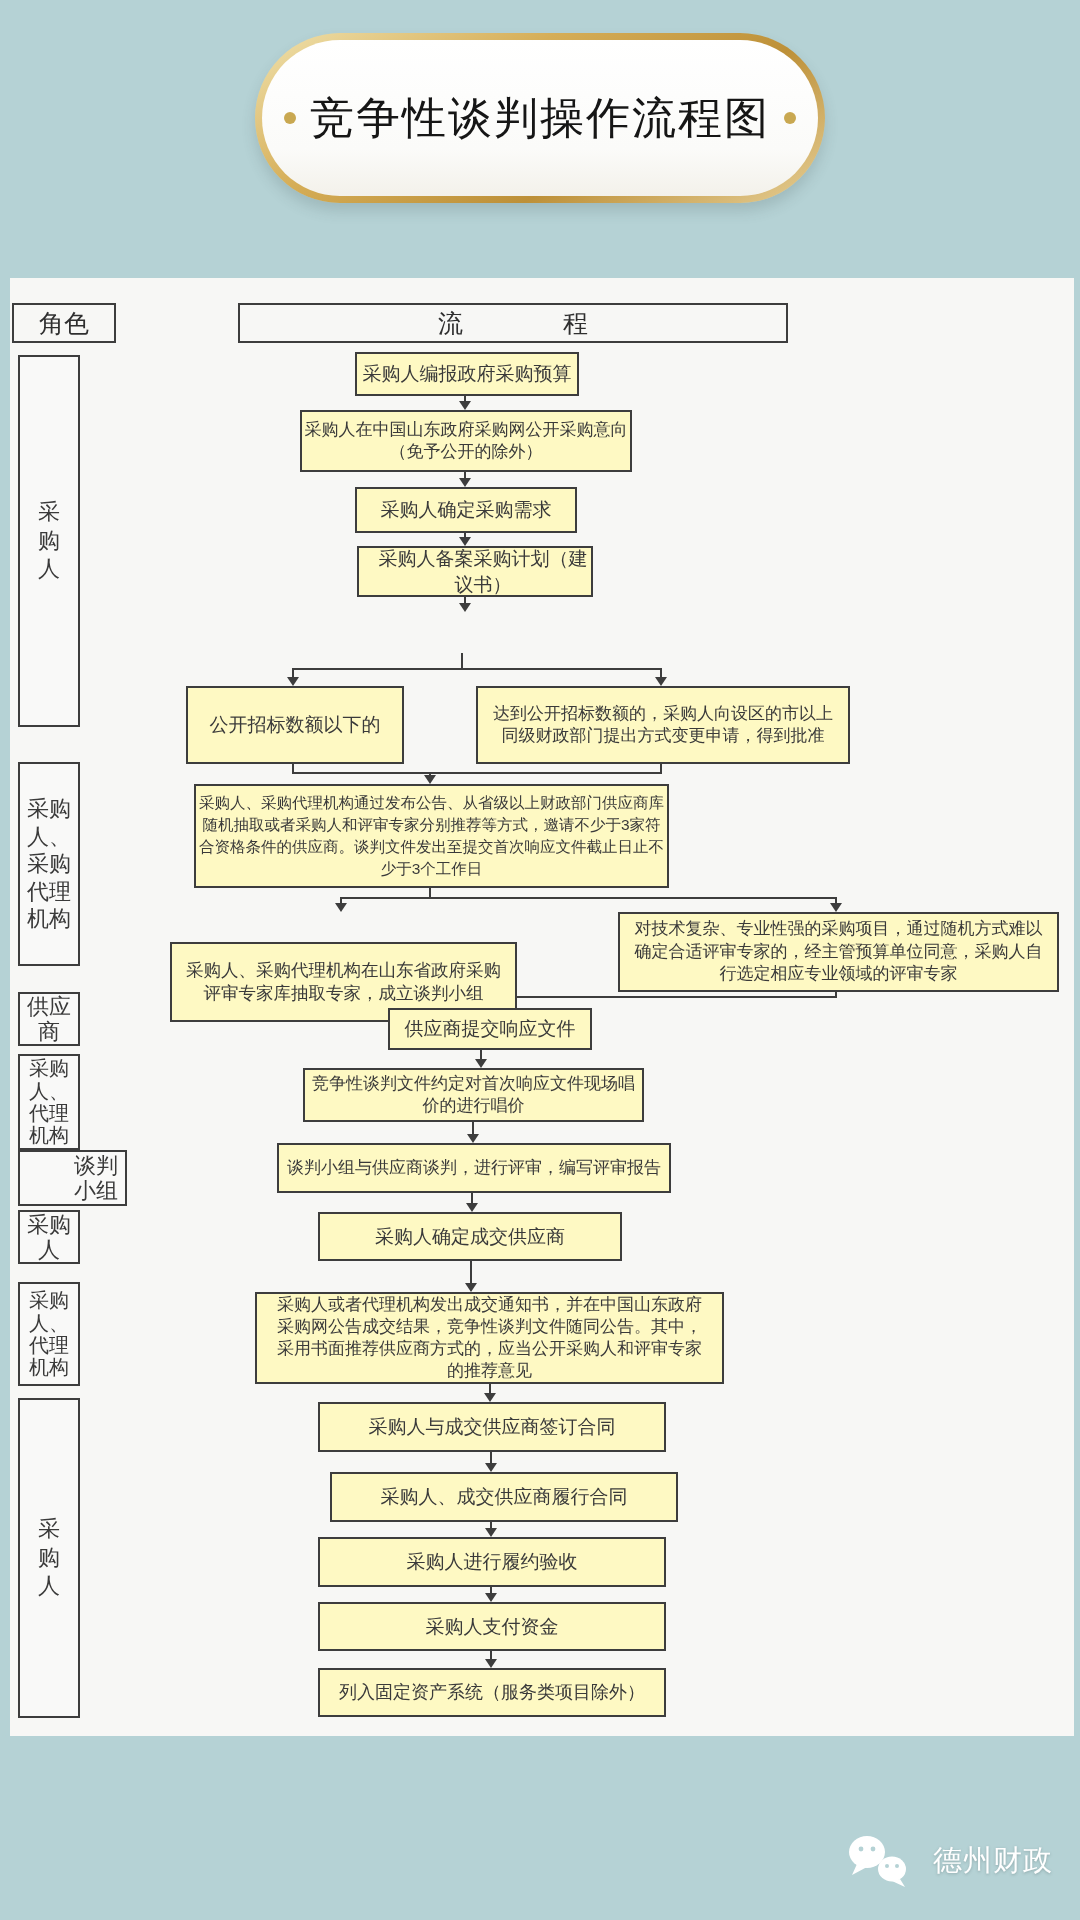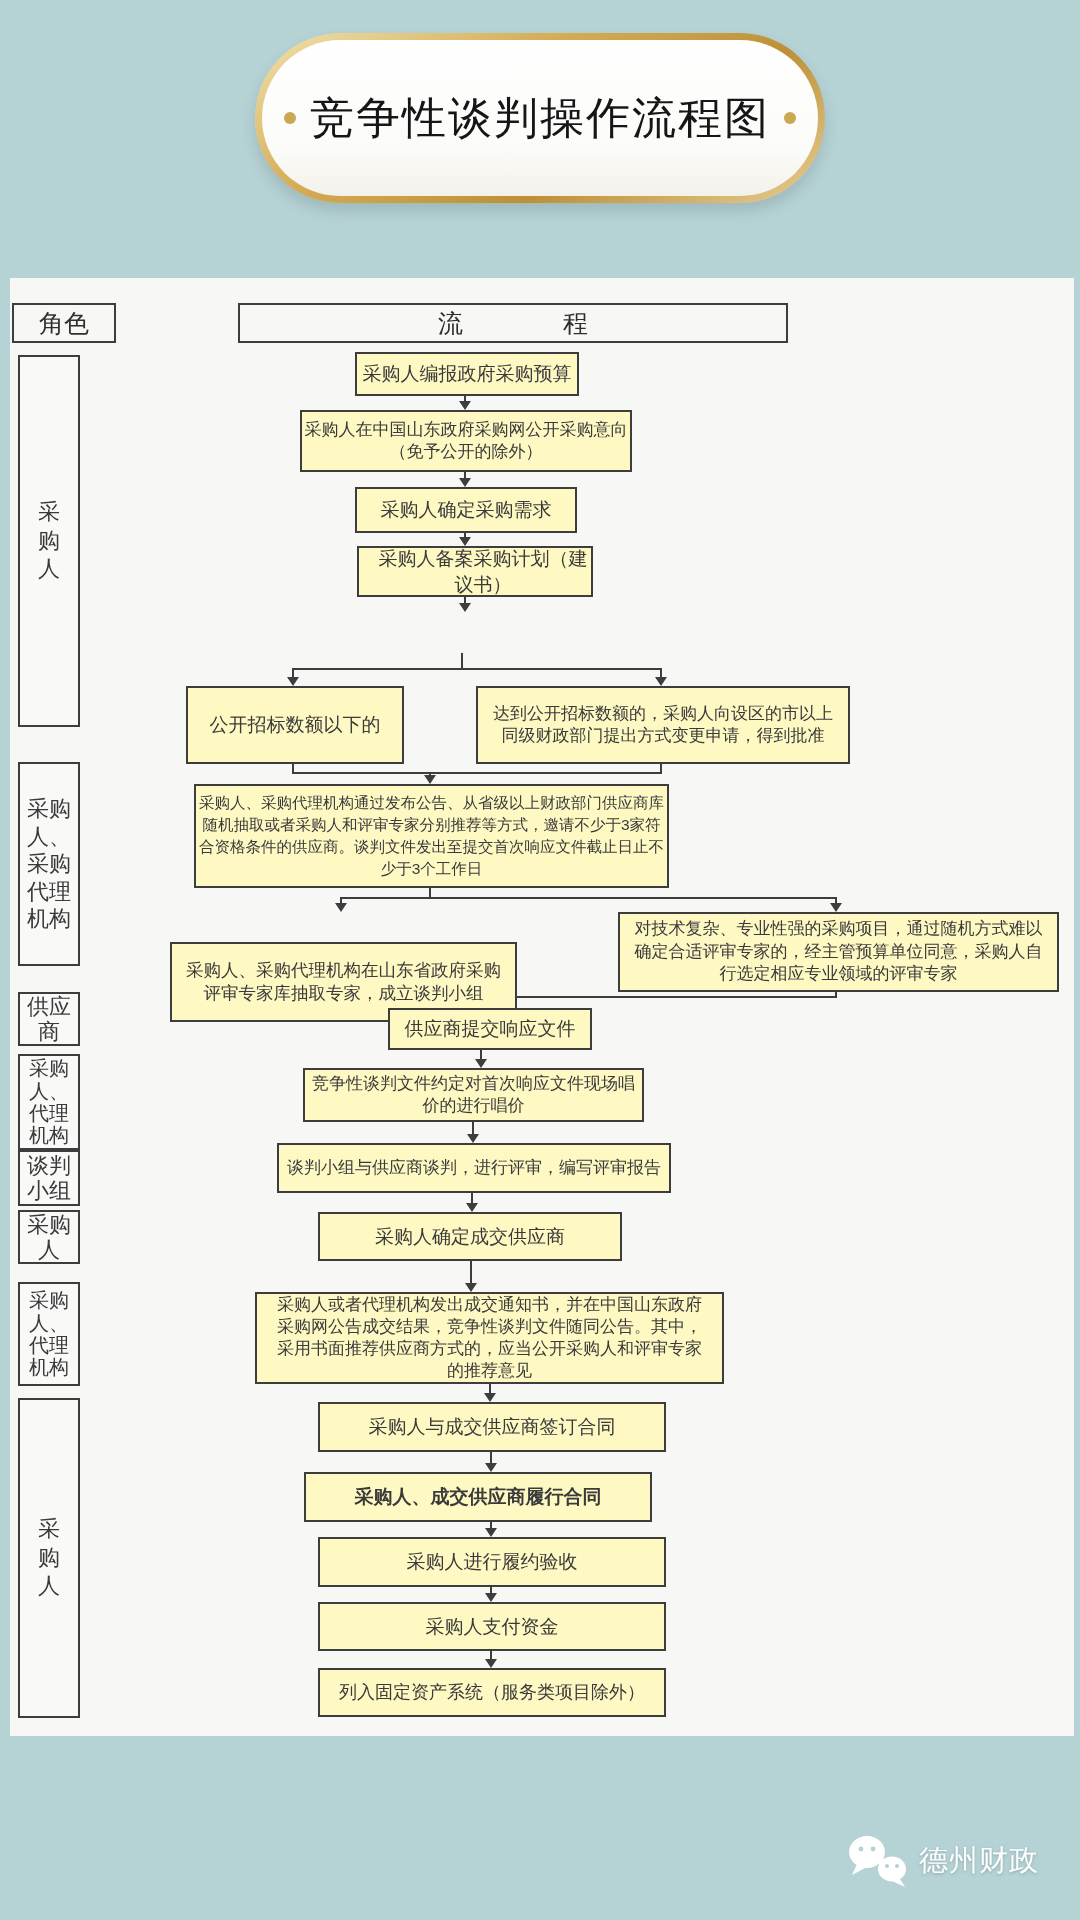--- a/index.html
+++ b/index.html
@@ -52,21 +52,21 @@
     position:absolute;left:18px;width:58px;
     border:2px solid #3d3d3d;background:#f9f9f8;
     display:flex;align-items:center;justify-content:center;
     font-size:22px;color:#3a3a3a;text-align:center;
     white-space:pre-line;line-height:1.3;
   }
   .r1{top:355px;height:368px;}
   .r2{top:762px;height:200px;line-height:1.25;}
   .r3{top:992px;height:50px;line-height:1.15;}
   .r4{top:1054px;height:92px;font-size:20px;line-height:1.12;}
-  .r5{top:1150px;height:52px;line-height:1.15;}
+  .r5{top:1150px;height:52px;line-height:1.15;padding-left:47px;}
   .r6{top:1210px;height:50px;line-height:1.15;}
   .r7{top:1282px;height:100px;font-size:20px;line-height:1.12;}
   .r8{top:1398px;height:316px;}
 
   
   .fbox{
     position:absolute;border:2px solid #3d3d3d;background:#fef9c3;
     display:flex;align-items:center;justify-content:center;
     font-size:19px;color:#3a3a3a;text-align:center;
     white-space:pre-line;line-height:1.32;z-index:2;
@@ -80,38 +80,38 @@
   .b6b{left:476px;top:686px; width:370px;height:74px;font-size:17px;}
   .b7 {left:194px;top:784px; width:471px;height:100px;font-size:15.5px;line-height:1.42;}
   .b8a{left:170px;top:912px; width:343px;height:76px;font-size:17.5px;margin-top:30px;}
   .b8b{left:618px;top:912px; width:437px;height:76px;font-size:17px;}
   .b9 {left:388px;top:1008px;width:200px;height:38px;}
   .b10{left:303px;top:1068px;width:337px;height:50px;font-size:17px;}
   .b11{left:277px;top:1143px;width:390px;height:46px;font-size:17px;}
   .b12{left:318px;top:1212px;width:300px;height:45px;}
   .b13{left:255px;top:1292px;width:465px;height:88px;font-size:17px;line-height:1.3;}
   .b14{left:318px;top:1402px;width:344px;height:46px;}
-  .b15{left:304px;top:1472px;width:344px;height:46px;font-weight:bold;}
+  .b15{left:330px;top:1472px;width:344px;height:46px;}
   .b16{left:318px;top:1537px;width:344px;height:46px;}
   .b17{left:318px;top:1602px;width:344px;height:45px;}
   .b18{left:318px;top:1668px;width:344px;height:45px;font-size:18px;}
 
   
   .vline{position:absolute;width:2px;background:#3d3d3d;z-index:1;}
   .hline{position:absolute;height:2px;background:#3d3d3d;z-index:1;}
   .head{
     position:absolute;width:0;height:0;z-index:1;
     border-left:6px solid transparent;border-right:6px solid transparent;
     border-top:9px solid #3d3d3d;
   }
 
   
   .watermark{
     position:absolute;left:845px;top:1833px;
-    display:flex;align-items:center;gap:6px;
+    display:flex;align-items:center;gap:20px;
   }
   .wm-text{
     font-size:29px;color:#ffffff;letter-spacing:1px;
     text-shadow:0 1px 3px rgba(70,90,90,.35);
   }
 </style>
 </head>
 <body>
 
 <div class="stage">

